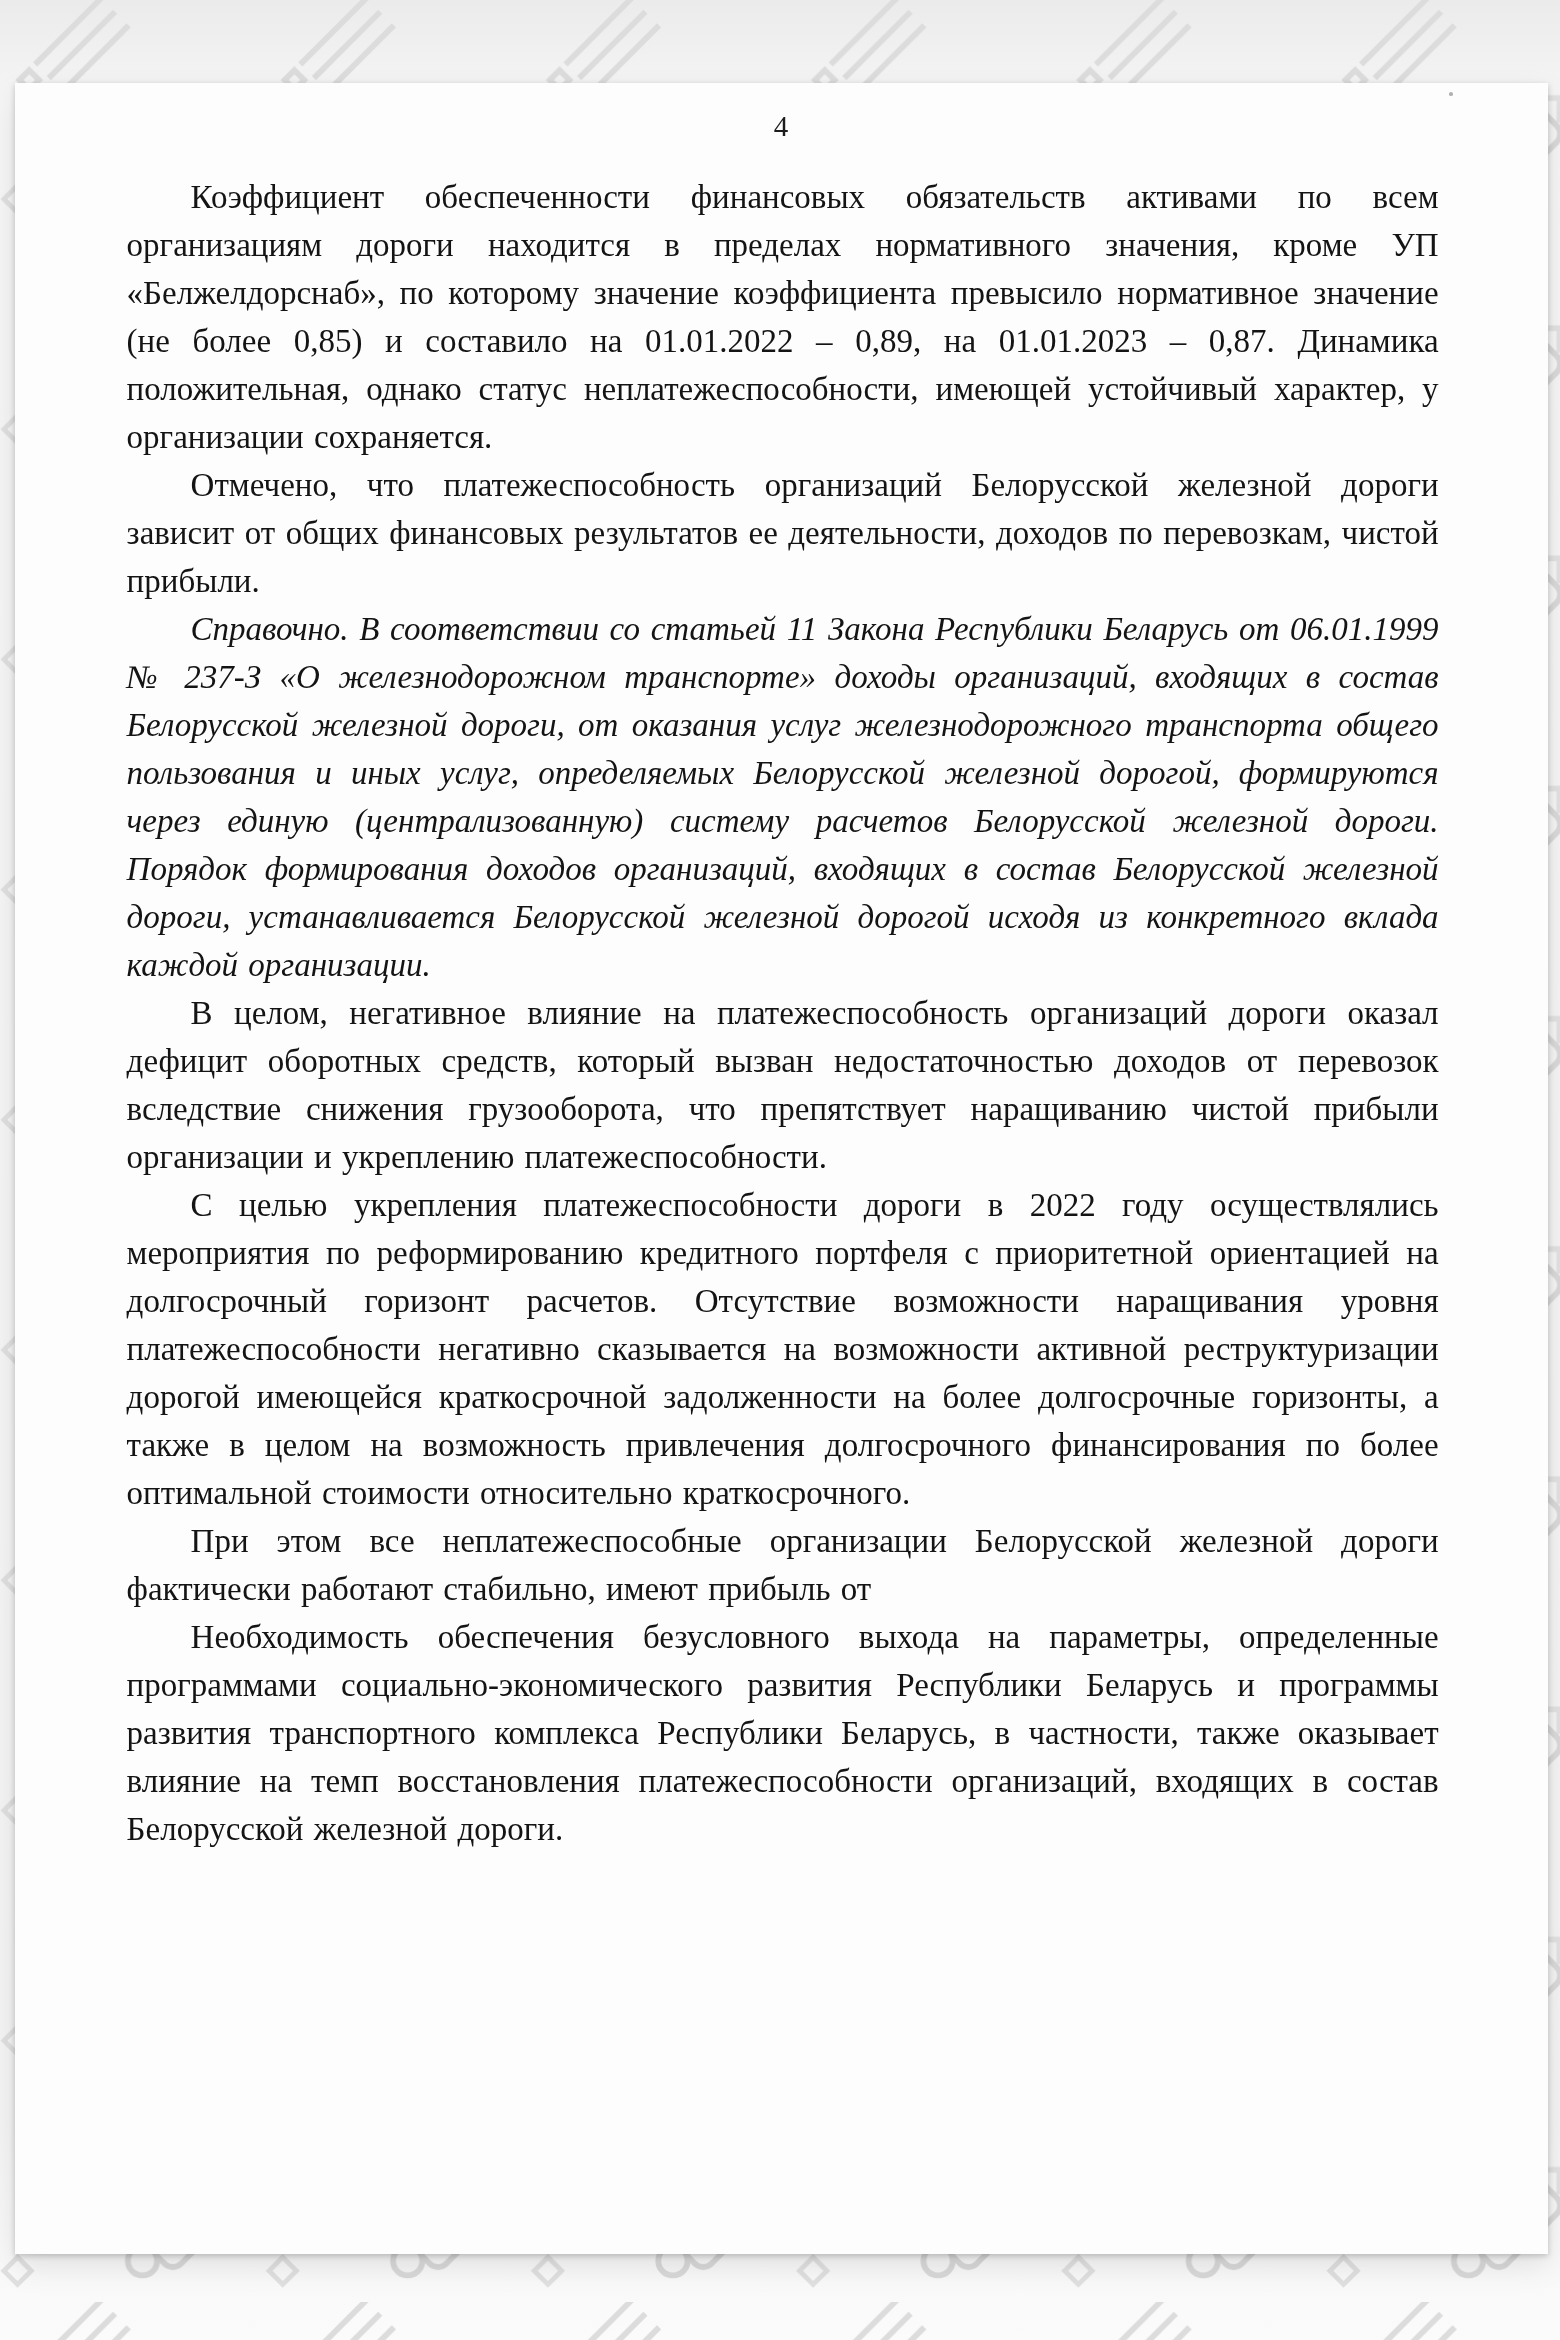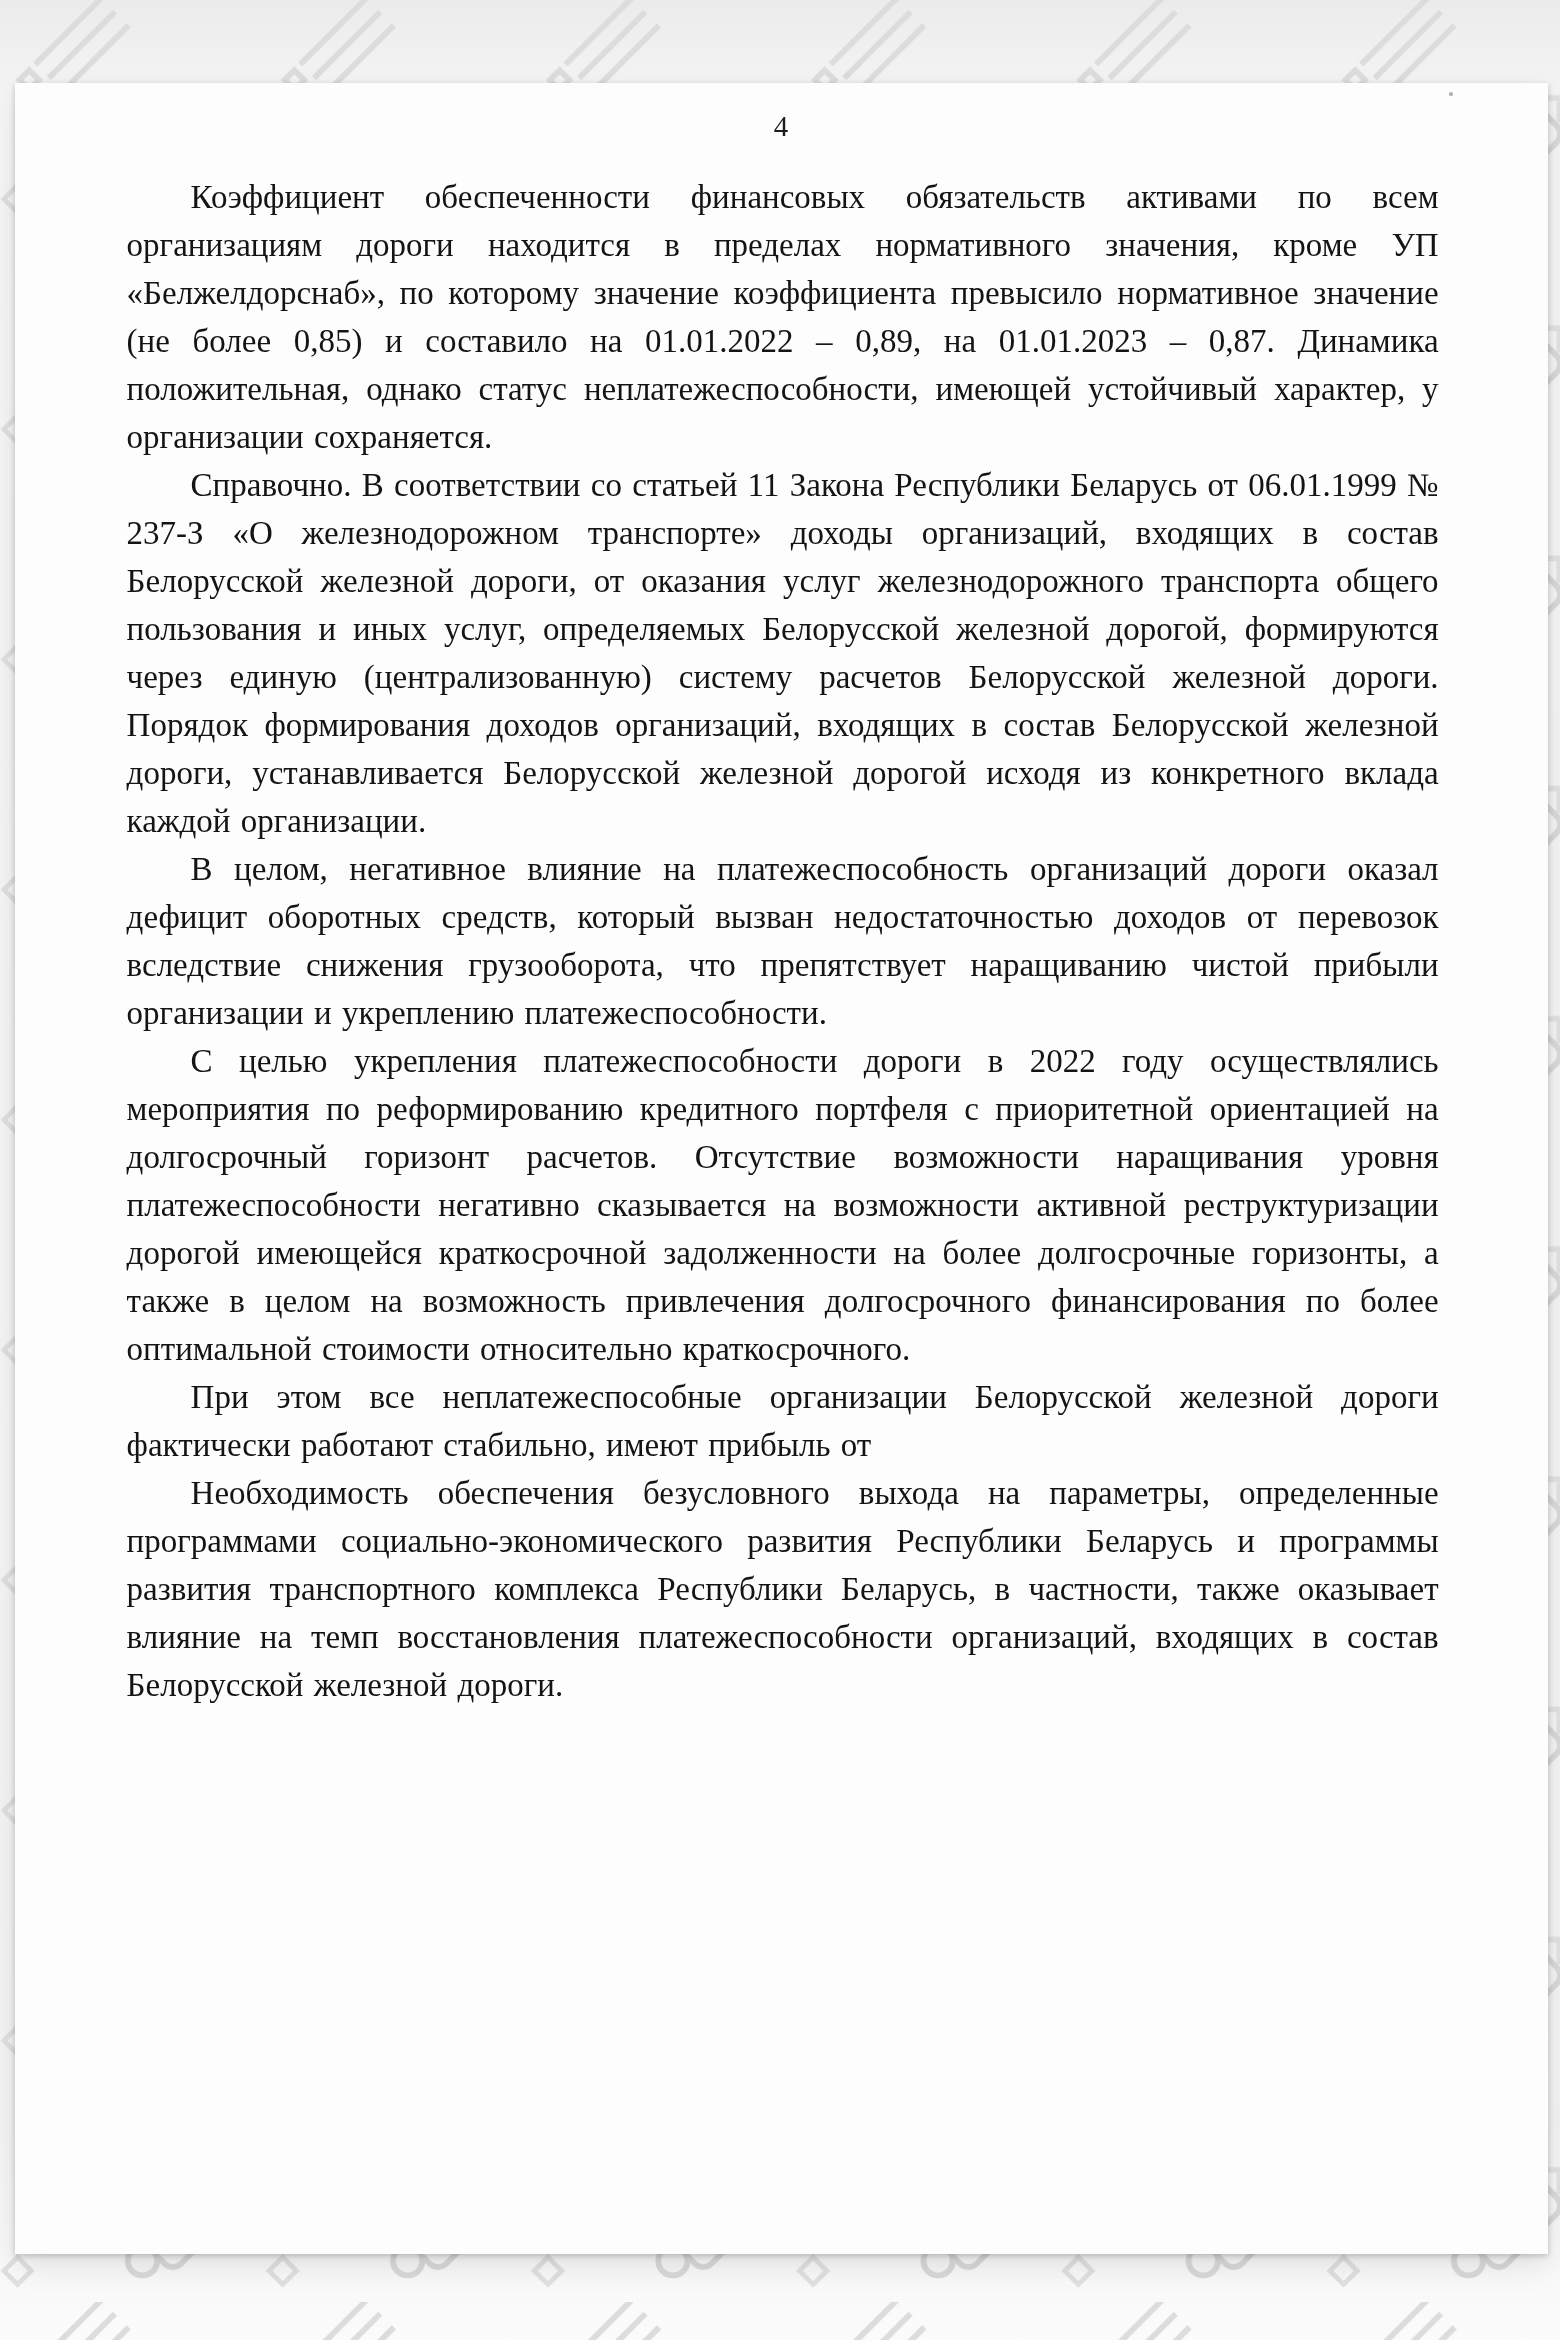--- a/index.html
+++ b/index.html
@@ -17,21 +17,21 @@
   .page-number{
     position:absolute;top:27px;left:0;right:0;text-align:center;
     font-size:29px;line-height:33px;color:#1d1d1d;
   }
   .content{
     position:absolute;left:112px;right:109px;top:90px;
     color:#141414;font-size:33px;line-height:48px;
     text-align:justify;text-justify:inter-word;
   }
   .content p{margin:0;text-indent:64px;word-spacing:2px;}
-  .content p.italic{}
+  .content p.italic{font-style:italic;}
   .speck{
     position:absolute;left:1434px;top:8.8px;width:4.9px;height:3.9px;
     background:#979797;border-radius:50%;opacity:.75;
   }
 </style>
 </head>
 <body>
 
 <div class="canvas">
 
@@ -61,20 +61,21 @@
     <rect x="0" y="0" width="1600" height="2400" fill="url(#orn)"></rect>
   </svg>
 
   <div class="page">
     <div class="speck"></div>
 
     <div class="page-number">4</div>
 
     <div class="content">
       <p>Коэффициент обеспеченности финансовых обязательств активами по всем организациям дороги находится в пределах нормативного значения, кроме УП «Белжелдорснаб», по которому значение коэффициента превысило нормативное значение (не более 0,85) и составило на 01.01.2022 – 0,89, на 01.01.2023 – 0,87. Динамика положительная, однако статус неплатежеспособности, имеющей устойчивый характер, у организации сохраняется.</p>
+      <p>Отмечено, что платежеспособность организаций Белорусской железной дороги зависит от общих финансовых результатов ее деятельности, доходов по перевозкам, чистой прибыли.</p>
       <p class="italic">Справочно. В соответствии со статьей 11 Закона Республики Беларусь от 06.01.1999 № 237-З «О железнодорожном транспорте» доходы организаций, входящих в состав Белорусской железной дороги, от оказания услуг железнодорожного транспорта общего пользования и иных услуг, определяемых Белорусской железной дорогой, формируются через единую (централизованную) систему расчетов Белорусской железной дороги. Порядок формирования доходов организаций, входящих в состав Белорусской железной дороги, устанавливается Белорусской железной дорогой исходя из конкретного вклада каждой организации.</p>
       <p>В целом, негативное влияние на платежеспособность организаций дороги оказал дефицит оборотных средств, который вызван недостаточностью доходов от перевозок вследствие снижения грузооборота, что препятствует наращиванию чистой прибыли организации и укреплению платежеспособности.</p>
       <p>С целью укрепления платежеспособности дороги в 2022 году осуществлялись мероприятия по реформированию кредитного портфеля с приоритетной ориентацией на долгосрочный горизонт расчетов. Отсутствие возможности наращивания уровня платежеспособности негативно сказывается на возможности активной реструктуризации дорогой имеющейся краткосрочной задолженности на более долгосрочные горизонты, а также в целом на возможность привлечения долгосрочного финансирования по более оптимальной стоимости относительно краткосрочного.</p>
       <p>При этом все неплатежеспособные организации Белорусской железной дороги фактически работают стабильно, имеют прибыль от</p>
       <p>Необходимость обеспечения безусловного выхода на параметры, определенные программами социально-экономического развития Республики Беларусь и программы развития транспортного комплекса Республики Беларусь, в частности, также оказывает влияние на темп восстановления платежеспособности организаций, входящих в состав Белорусской железной дороги.</p>
     </div>
   </div>
 
 </div>
 

